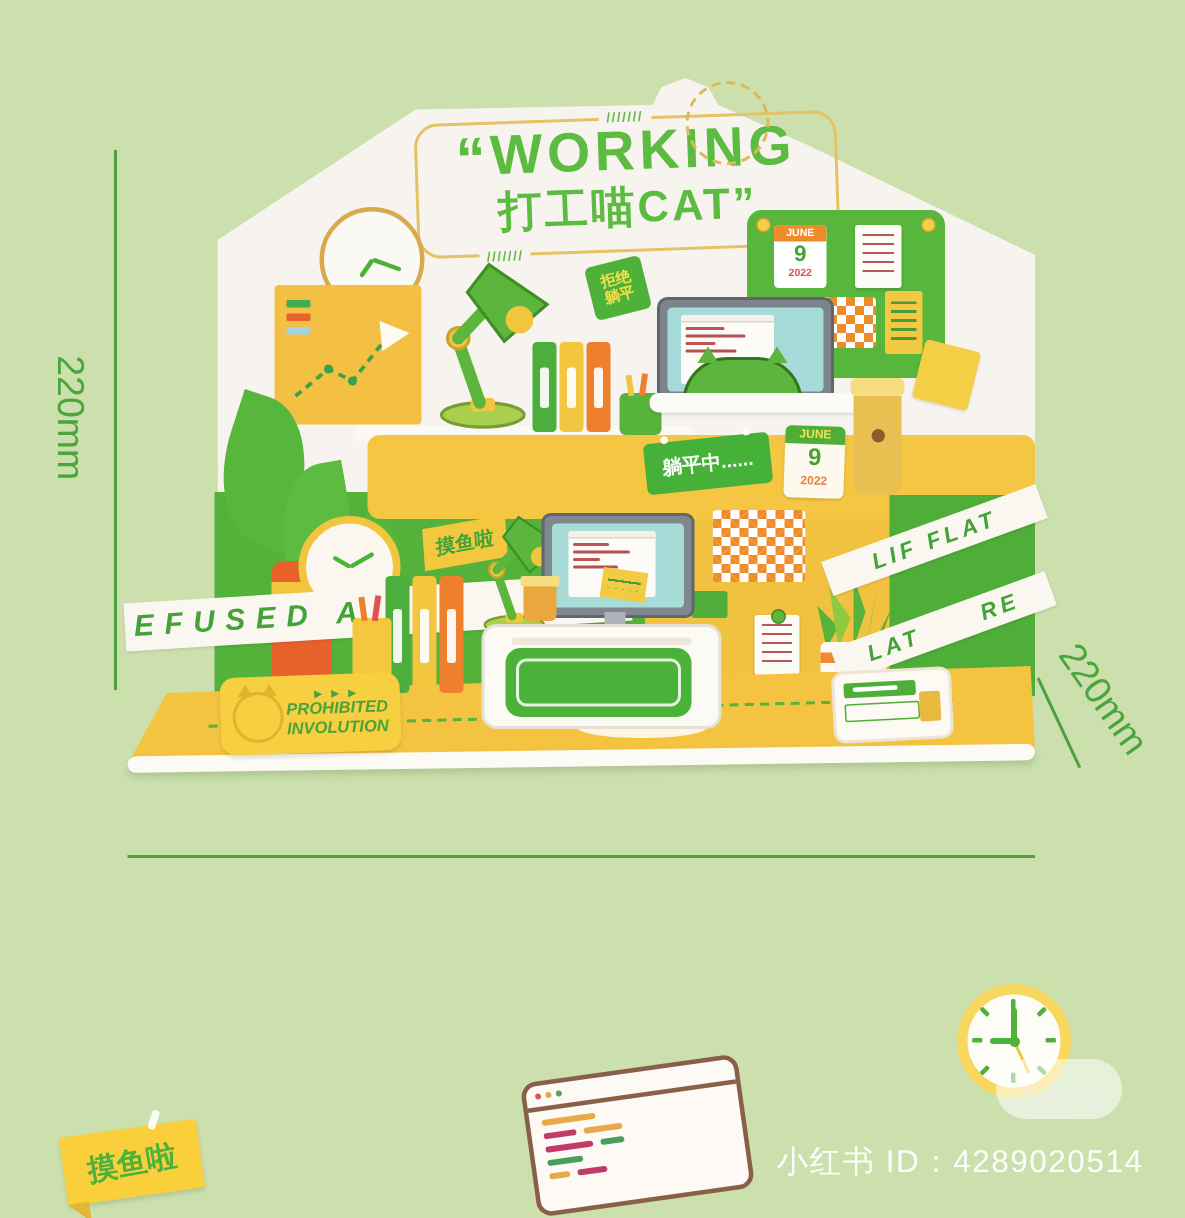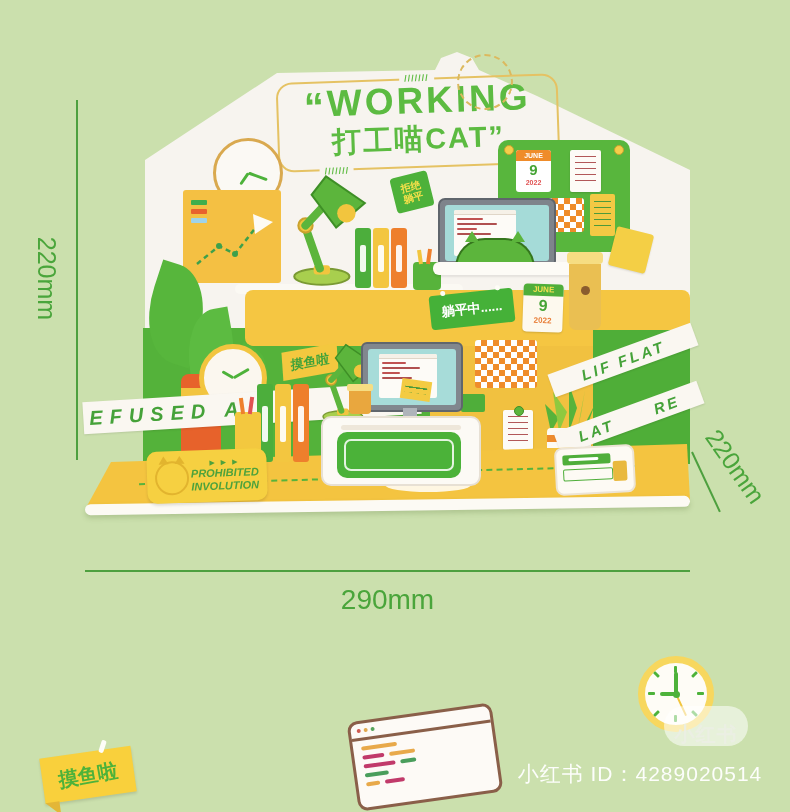--- a/index.html
+++ b/index.html
@@ -276,21 +276,20 @@
     </div>
   </div>
 
   <div class="a dline" style="left:76px;top:100px;width:2px;height:360px;"></div>
   <div class="a dim" style="left:-14px;top:264px;width:120px;text-align:center;transform:rotate(90deg);">220mm</div>
 
   <div class="a dline" style="left:691px;top:452px;width:2px;height:66px;transform-origin:top center;transform:rotate(-25deg);"></div>
   <div class="a dim" style="left:680px;top:452px;width:110px;text-align:center;transform:rotate(55deg);">220mm</div>
 
   <div class="a dline" style="left:85px;top:570px;width:605px;height:2px;"></div>
-  <div class="a dim" style="left:85px;top:584px;width:605px;text-align:center;font-size:28px;">290mm</div>
 
 
   <div class="a ctr" style="left:42px;top:752px;width:92px;height:46px;background:#f9d03c;transform:rotate(-8deg);box-shadow:0 2px 3px rgba(0,0,0,.12);">
     <span style="font-size:20px;font-weight:800;color:#4db23a;transform:rotate(-2deg);">摸鱼啦</span>
     <div class="a" style="left:0;bottom:-13px;width:0;height:0;border-top:14px solid #e3b637;border-left:14px solid transparent;"></div>
   </div>
   <div class="a" style="left:100px;top:740px;width:5px;height:13px;background:#fdfdf8;border-radius:2px;transform:rotate(18deg);"></div>
 
   <div class="a" style="left:352px;top:712px;width:140px;height:84px;background:#fdfaf6;border:3px solid #8a5f49;border-radius:10px;transform:rotate(-8deg);z-index:2;">
     <div style="height:14px;border-bottom:3px solid #8a5f49;display:flex;align-items:center;padding-left:6px;gap:3px;">

